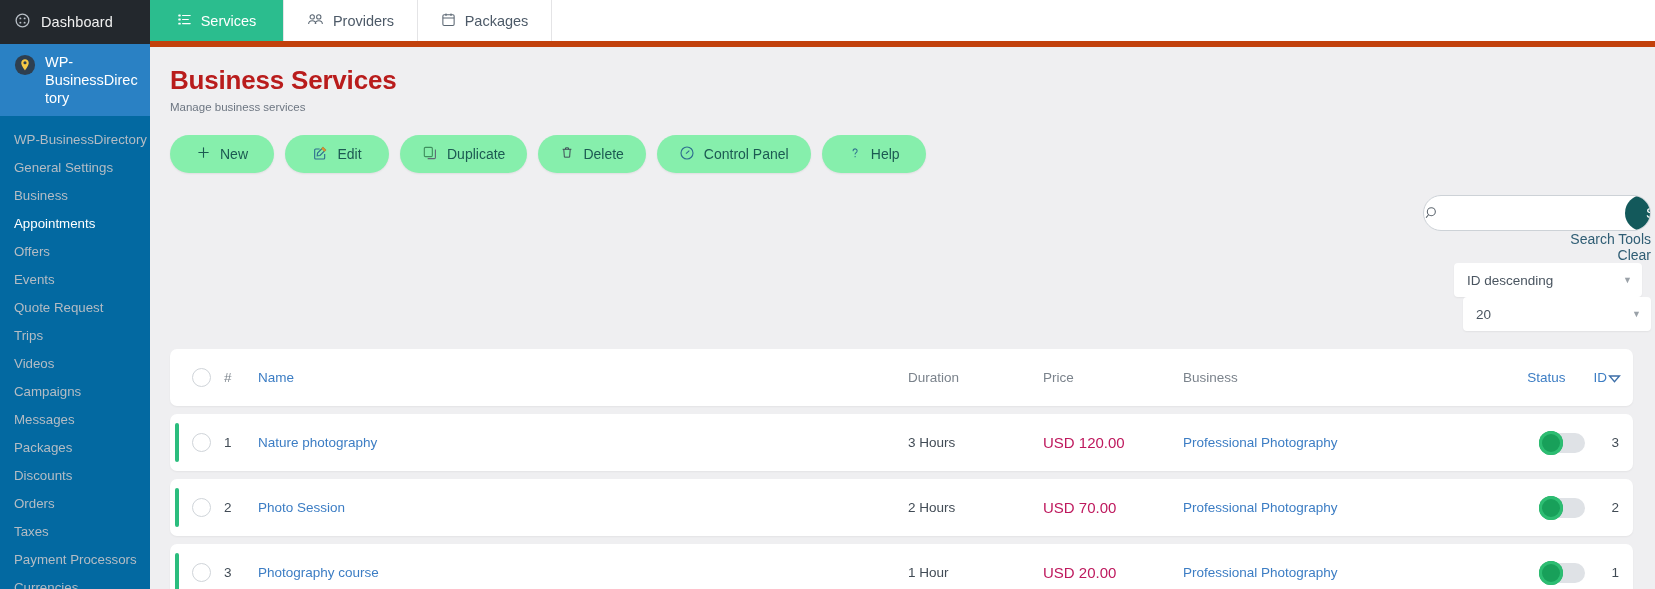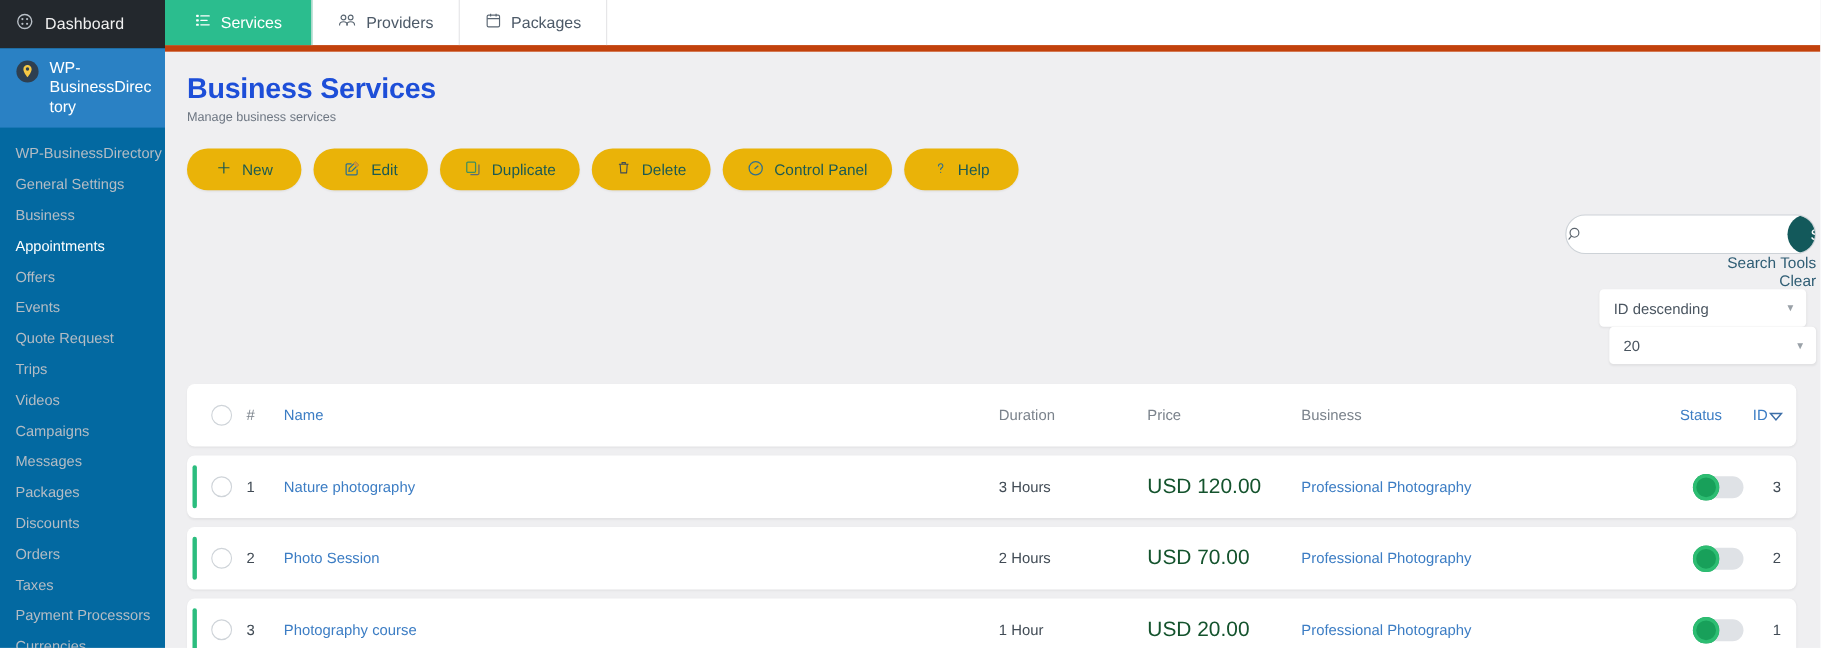--- a/index.html
+++ b/index.html
@@ -68,30 +68,30 @@
     padding: 0 22px; font-size: 14.5px; color: #4d5a68;
     border-right: 1px solid #e4e4e6; cursor: pointer;
     min-width: 134px; justify-content: center;
   }
   .tab.active { background: #2bbd8e; color: #ffffff; }
   .tab-rest { flex: 1; border-right: none; }
 
   
   .page-head { padding: 18px 0 0 20px; }
   .page-title {
-    font-size: 26px; font-weight: bold; color: #1d4ed8;
+    font-size: 26px; font-weight: bold; color: #b91c1c;
     letter-spacing: -.2px;
   }
   .page-sub { font-size: 11.5px; color: #6d7682; margin-top: 5px; }
 
   
   .toolbar { display: flex; gap: 11px; padding: 22px 0 0 20px; }
   .tbtn {
     height: 38px; min-width: 104px;
-    background: #eab308; border: none; border-radius: 19px;
+    background: #86efac; border: none; border-radius: 19px;
     display: flex; align-items: center; justify-content: center; gap: 9px;
     font-size: 14px; color: #1c5a52; cursor: pointer;
     padding: 0 22px;
     box-shadow: 0 1px 2px rgba(0,0,0,.07);
     font-family: "Liberation Sans", sans-serif;
   }
 
   
   .searchrow {
     display: flex; align-items: flex-end;
@@ -151,21 +151,21 @@
     width: 4px; background: #2bbd7e; border-radius: 2px;
   }
   .c-chk { width: 46px; display: flex; align-items: center; justify-content: center; }
   .rdo {
     width: 19px; height: 19px; border-radius: 50%;
     border: 1px solid #cfd4d9; background: #fff; cursor: pointer;
   }
   .c-num { width: 34px; font-size: 13.5px; color: #414b55; }
   .c-name { width: 650px; font-size: 13.5px; }
   .c-dur  { width: 135px; font-size: 13.5px; color: #414b55; }
-  .c-price{ width: 140px; font-size: 19px; color: #14532d; }
+  .c-price{ width: 140px; font-size: 15px; color: #be185d; }
   .c-biz  { width: 300px; font-size: 13.5px; }
   .c-status { flex: 1; display: flex; align-items: center; justify-content: flex-end; padding-right: 6px; }
   .c-id   { width: 42px; text-align: right; font-size: 13.5px; color: #414b55; padding-right: 14px; }
   .th { color: #7b838c; font-size: 13.5px; }
   .th-link { color: #3c7dc4; font-size: 13.5px; cursor: pointer; }
   .cell-link { color: #3c7dc4; font-size: 13.5px; cursor: pointer; }
   .hdr-right { flex: 1; display: flex; align-items: center; justify-content: flex-end; gap: 28px; padding-right: 12px; }
   .sort-ico { display: inline-block; margin-left: 1px; vertical-align: -1px; }
 
   

